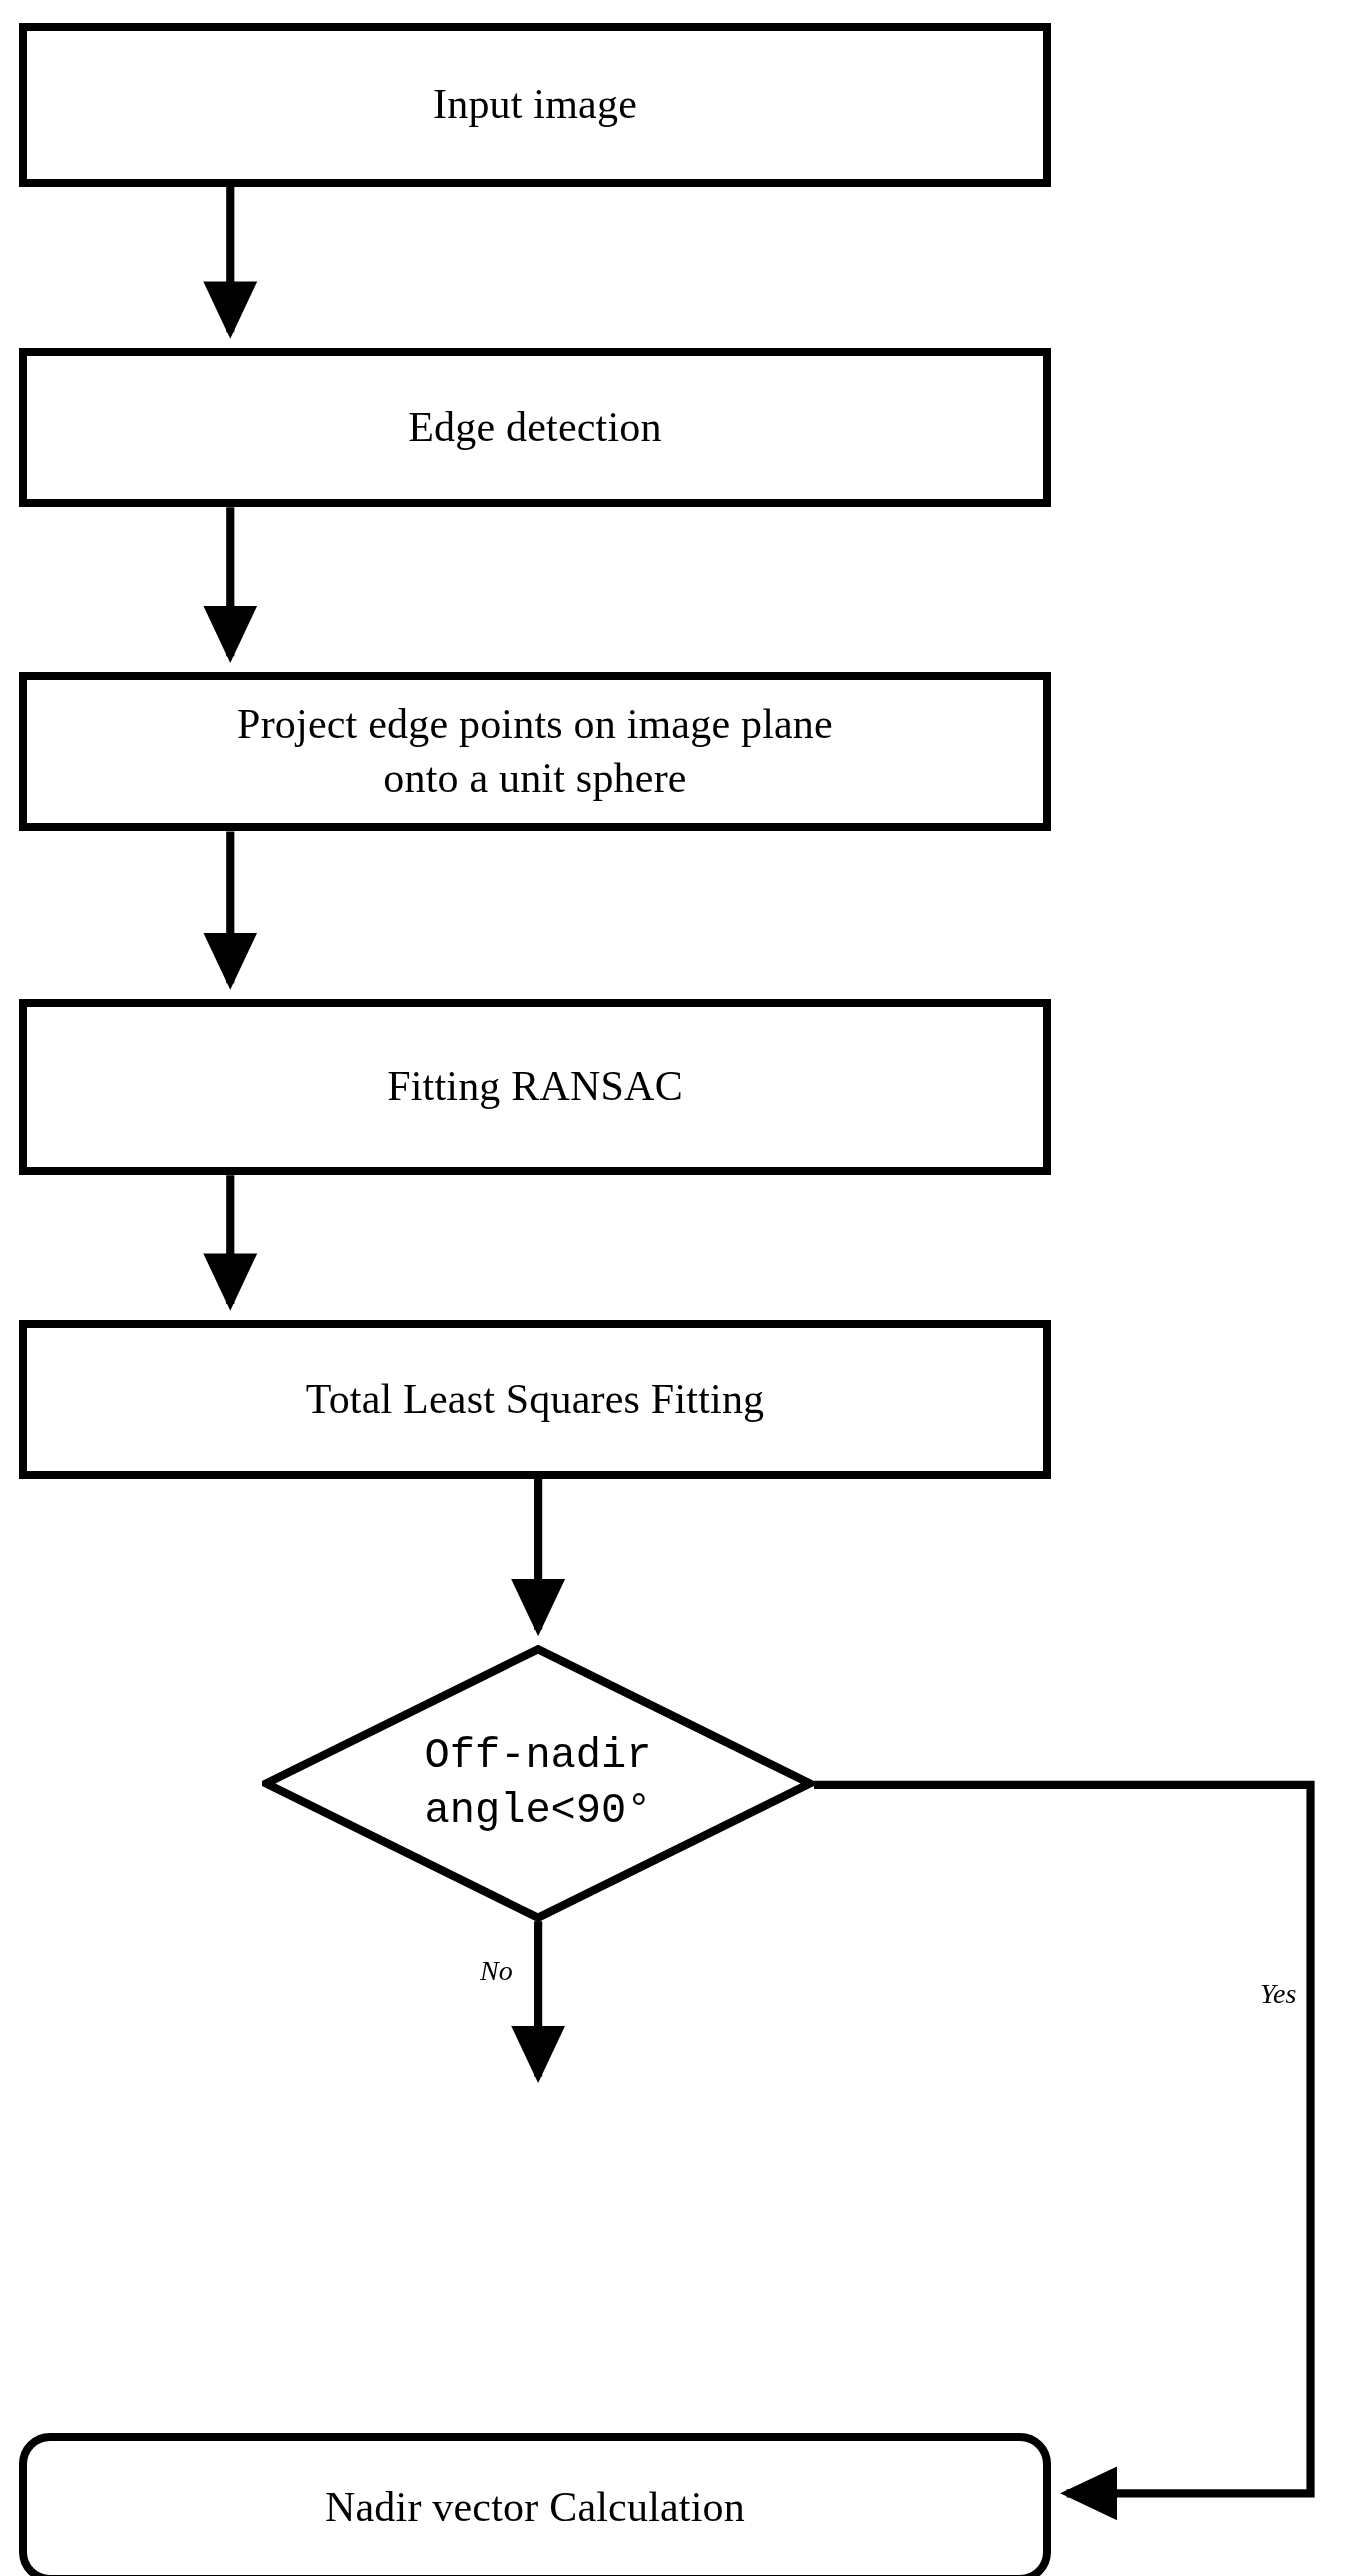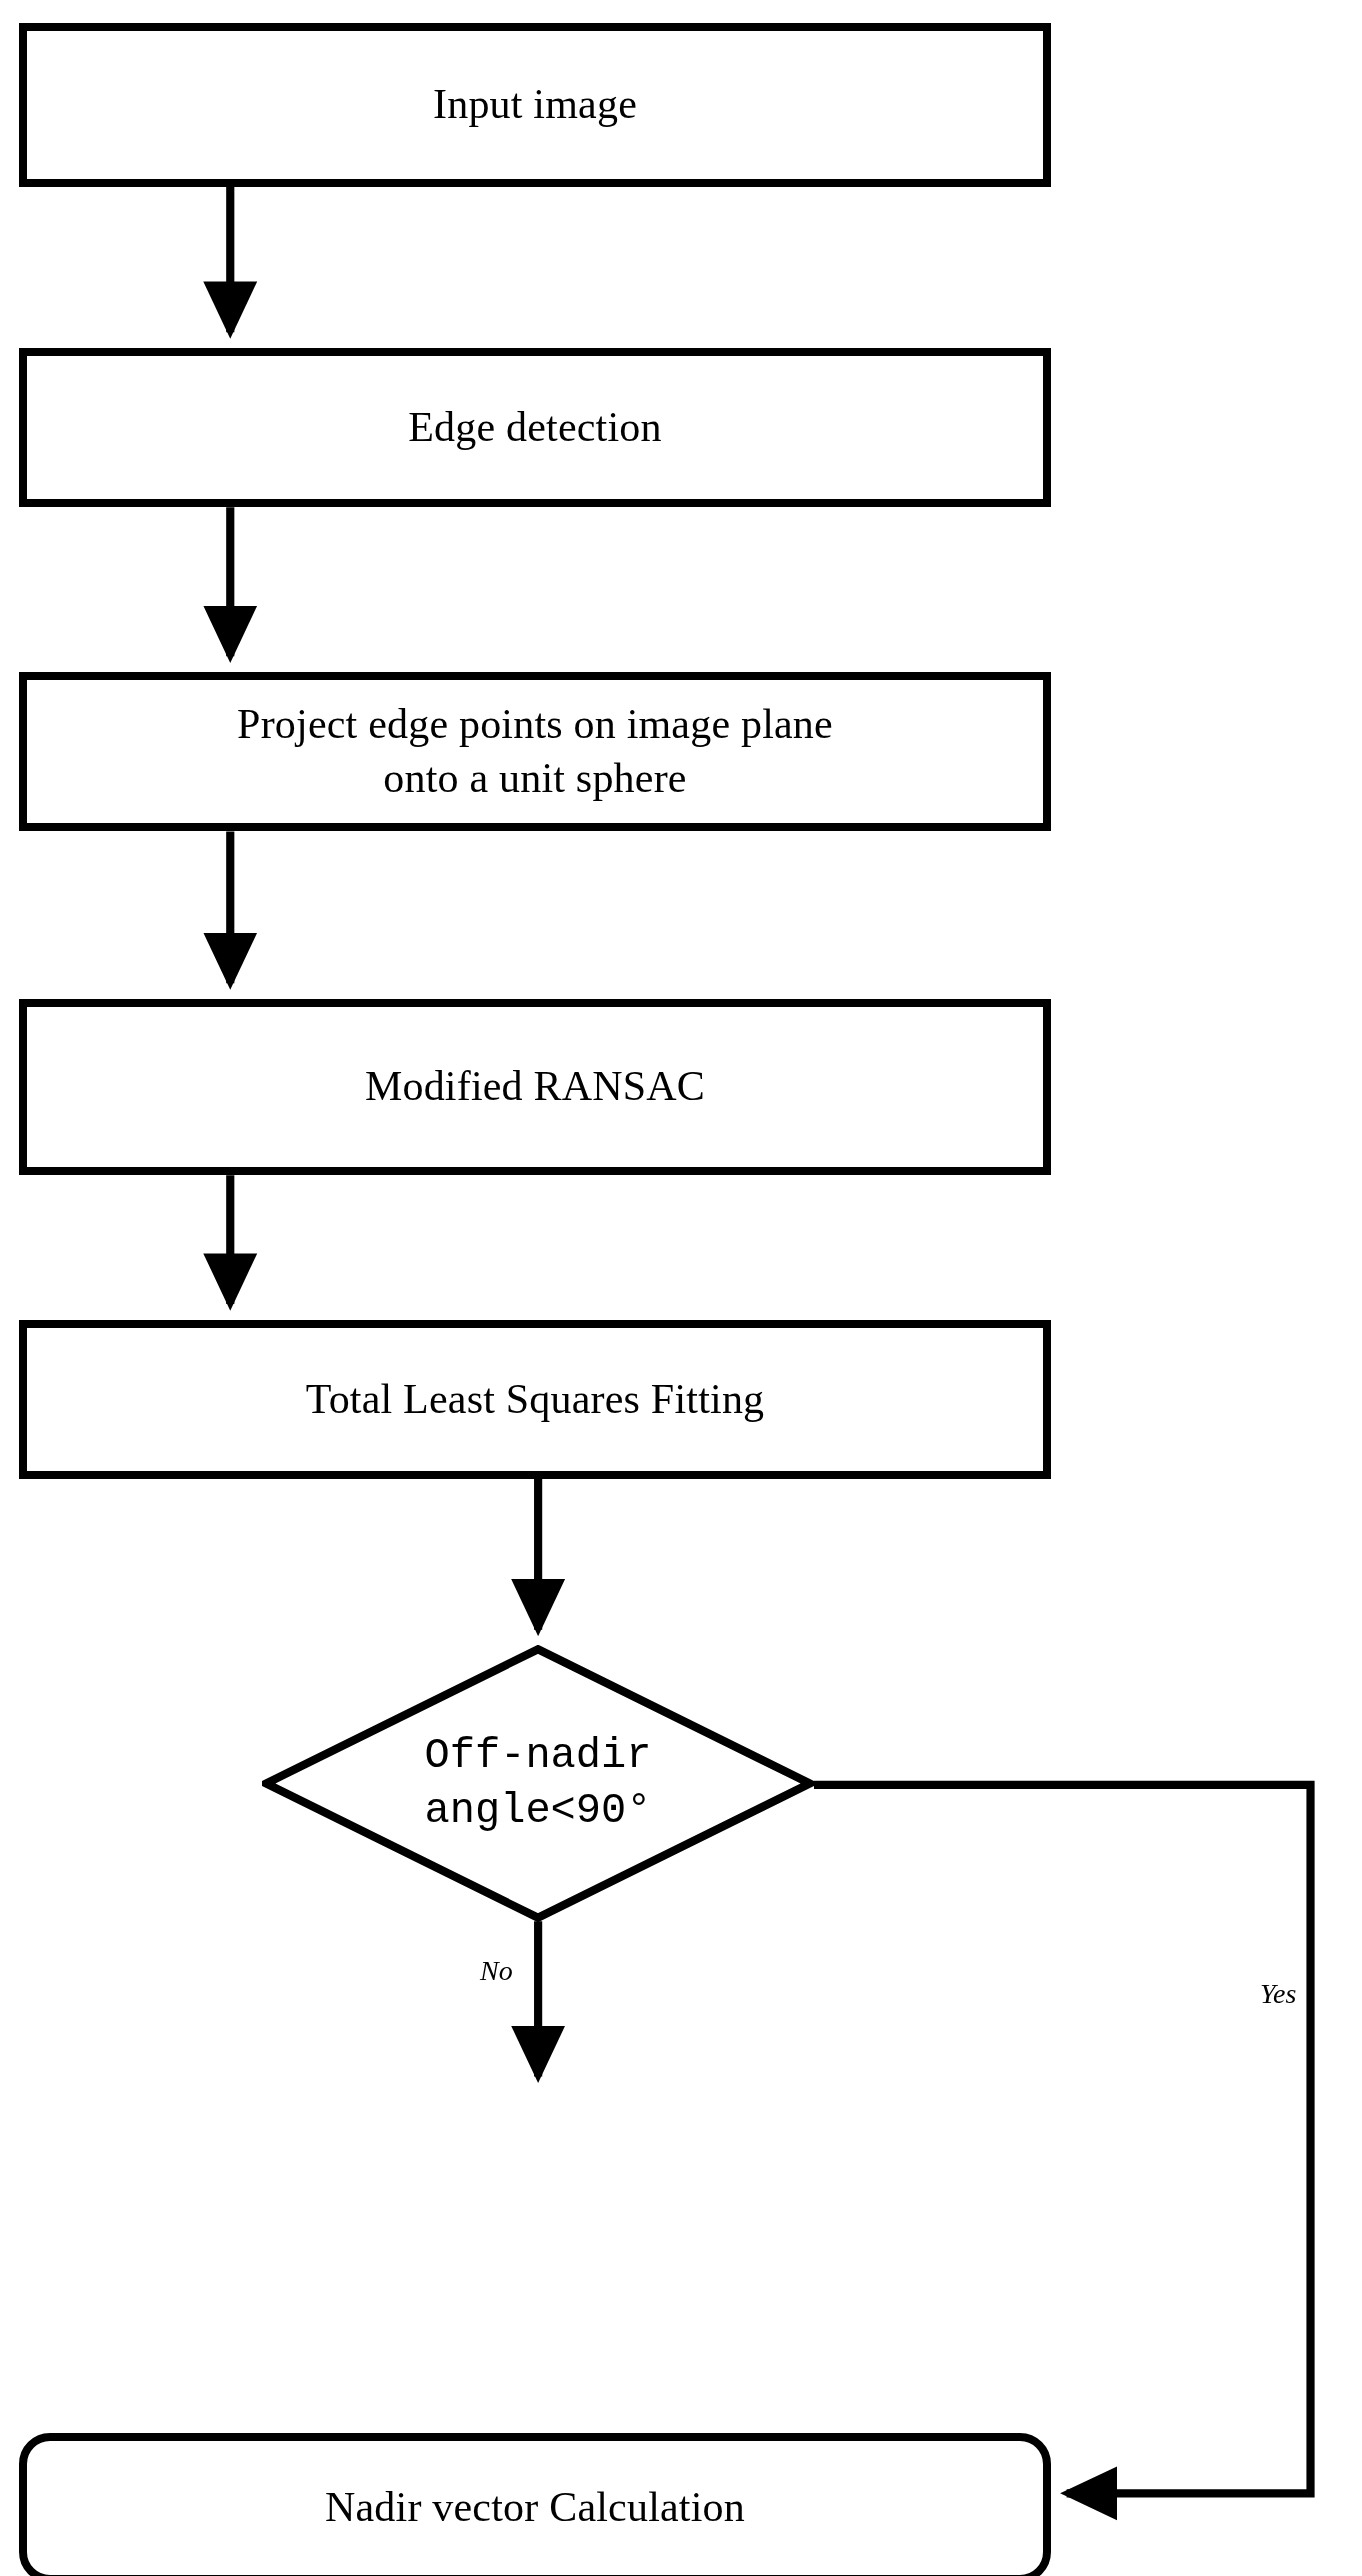--- a/index.html
+++ b/index.html
@@ -103,21 +103,21 @@
   <div class="node" style="left:19px; top:336px; width:1032px; height:159px;">
     <span class="label">Edge detection</span>
   </div>
 
   <div class="node" style="left:19px; top:660px; width:1032px; height:159px;">
     <span class="label">Project edge points on image plane
 onto a unit sphere</span>
   </div>
 
   <div class="node" style="left:19px; top:987px; width:1032px; height:176px;">
-    <span class="label">Modified RANSAC</span>
+    <span class="label">Fitting RANSAC</span>
   </div>
 
   <div class="node" style="left:19px; top:1308px; width:1032px; height:159px;">
     <span class="label">Total Least Squares Fitting</span>
   </div>
 
   <div class="diamond-wrap" style="left:262px; top:1633px; width:552px; height:277px;">
     <svg width="552" height="277" viewBox="0 0 810 406">
       <polygon points="405,6 804,203 405,400 6,203" fill="#ffffff" stroke="#000000" stroke-width="12" stroke-linejoin="miter"></polygon>
     </svg>

